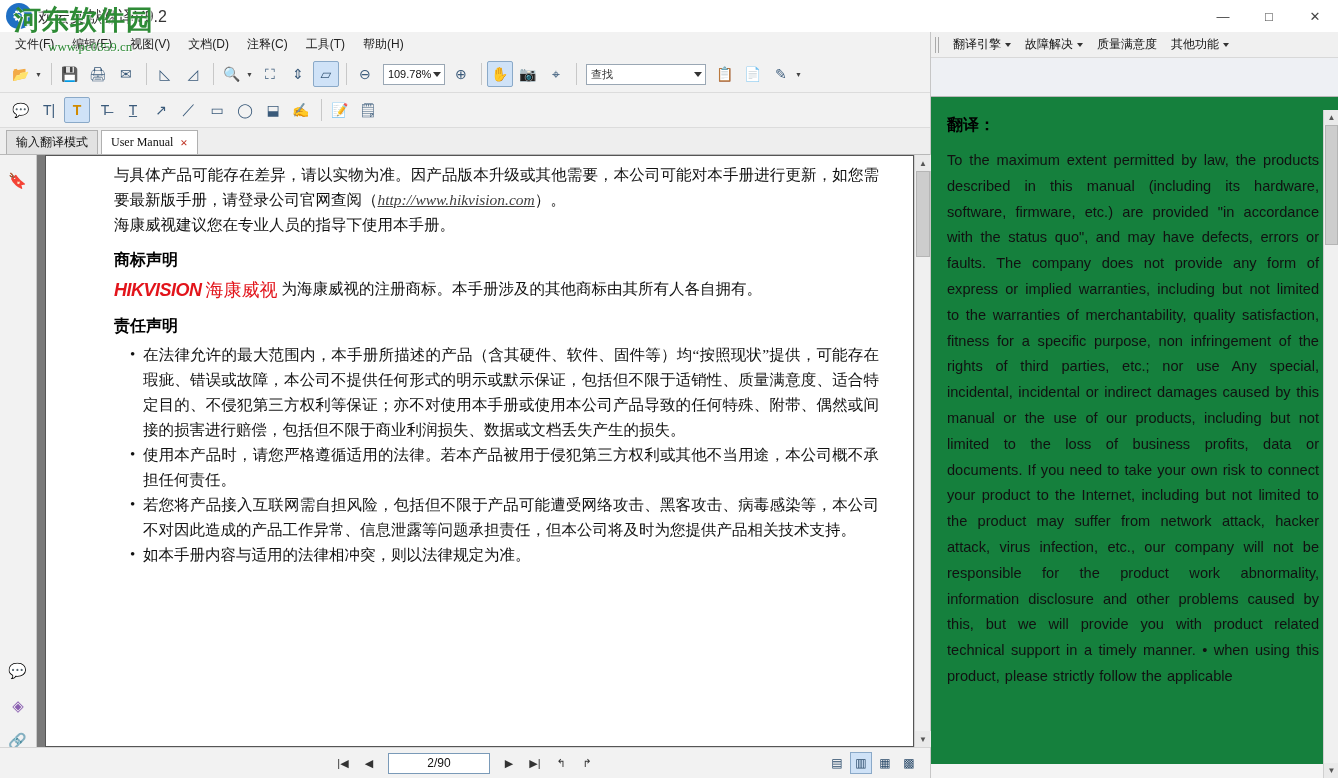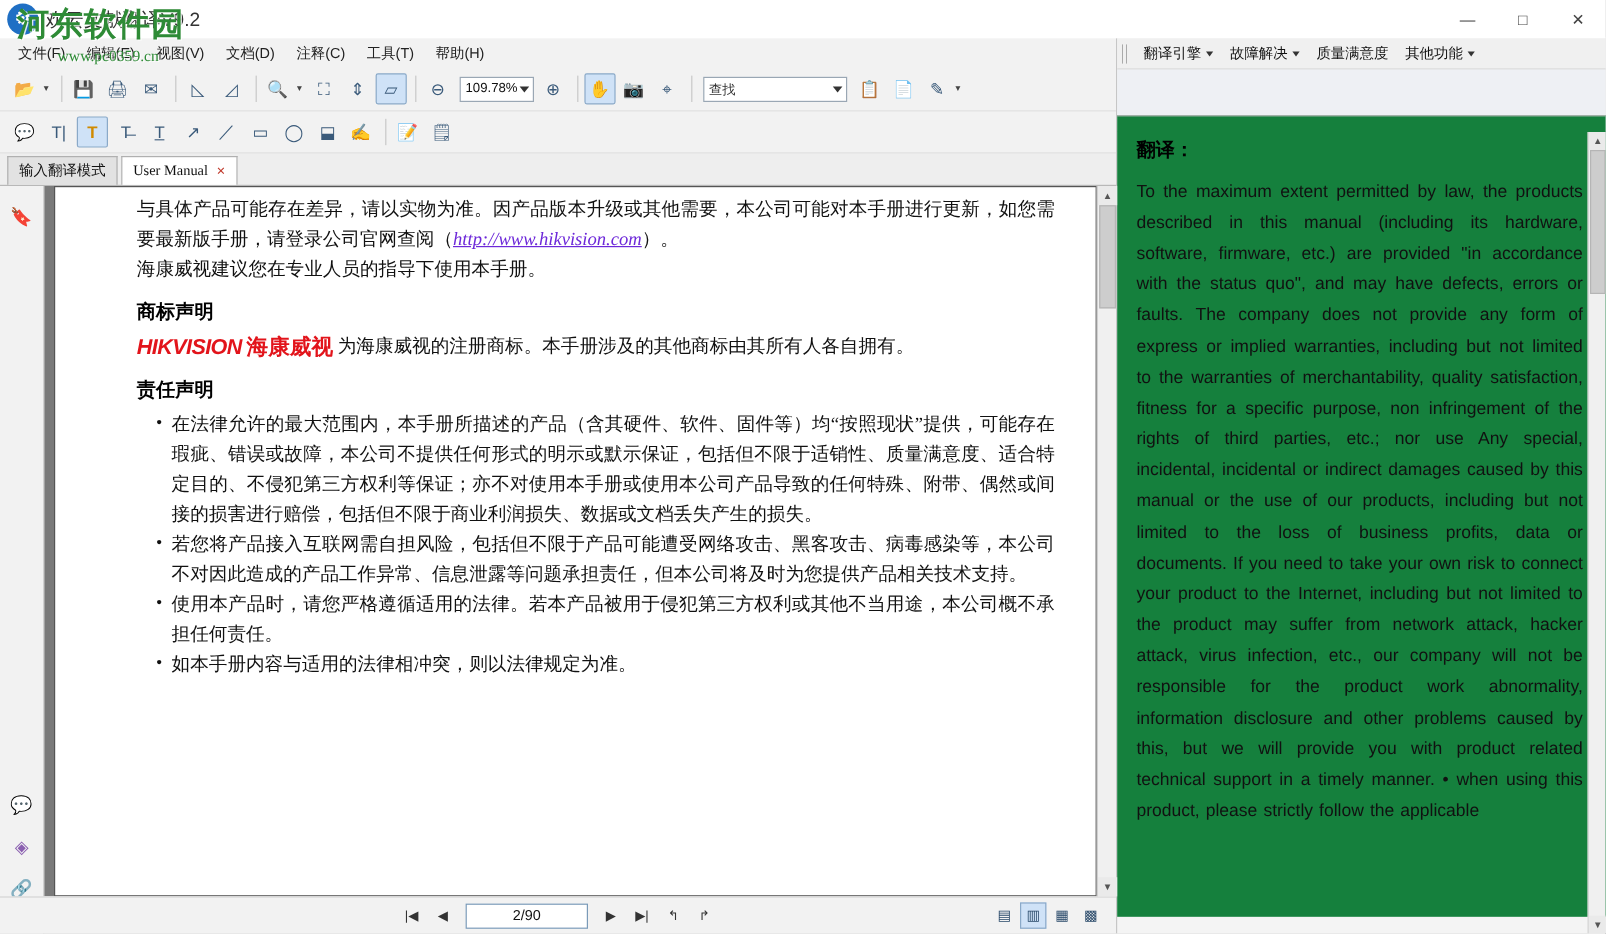--- a/index.html
+++ b/index.html
@@ -201,33 +201,33 @@
   .doc-line {
     font-size: 15.5px; color: #111;
     line-height: 25px;
     text-align: justify;
   }
   .doc-h {
     font-size: 16px; font-weight: bold; color: #000;
     margin-top: 13px; margin-bottom: 5px;
   }
   .doc-link {
-    color: #6d28d9; font-style: italic; text-decoration: underline;
+    color: #404040; font-style: italic; text-decoration: underline;
   }
   .hik-logo {
     display: inline-block;
     font-family: "Liberation Sans", sans-serif;
     font-weight: bold; font-style: italic;
     color: #e2141b; font-size: 18px;
     letter-spacing: -0.5px;
     vertical-align: -2px;
   }
   .hik-cn {
     display: inline-block;
-    font-weight: bold; color: #e2141b; font-size: 18px;
+    font-weight: normal; color: #e2141b; font-size: 18px;
     margin-left: 4px; vertical-align: -2px;
     font-family: "Liberation Serif", serif;
   }
   ul.doc-list { margin: 4px 0 0 0; padding-left: 16px; }
   ul.doc-list li {
     font-size: 15.5px; line-height: 25px; color: #111;
     text-align: justify;
     margin-bottom: 0px;
     list-style: none;
     position: relative;
@@ -469,22 +469,22 @@
 
       <div class="doc-h">商标声明</div>
       <div class="doc-line">
         <span class="hik-logo">HIKVISION</span><span class="hik-cn">海康威视</span>
         <span>为海康威视的注册商标。本手册涉及的其他商标由其所有人各自拥有。</span>
       </div>
 
       <div class="doc-h">责任声明</div>
       <ul class="doc-list">
         <li>在法律允许的最大范围内，本手册所描述的产品（含其硬件、软件、固件等）均“按照现状”提供，可能存在瑕疵、错误或故障，本公司不提供任何形式的明示或默示保证，包括但不限于适销性、质量满意度、适合特定目的、不侵犯第三方权利等保证；亦不对使用本手册或使用本公司产品导致的任何特殊、附带、偶然或间接的损害进行赔偿，包括但不限于商业利润损失、数据或文档丢失产生的损失。</li>
+        <li>使用本产品时，请您严格遵循适用的法律。若本产品被用于侵犯第三方权利或其他不当用途，本公司概不承担任何责任。</li>
         <li>若您将产品接入互联网需自担风险，包括但不限于产品可能遭受网络攻击、黑客攻击、病毒感染等，本公司不对因此造成的产品工作异常、信息泄露等问题承担责任，但本公司将及时为您提供产品相关技术支持。</li>
-        <li>使用本产品时，请您严格遵循适用的法律。若本产品被用于侵犯第三方权利或其他不当用途，本公司概不承担任何责任。</li>
         <li>如本手册内容与适用的法律相冲突，则以法律规定为准。</li>
       </ul>
     </div>
   </div>
 
   <div class="doc-scroll">
     <div class="sb-up">▲</div>
     <div class="sb-thumb"></div>
     <div class="sb-dn">▼</div>
   </div>

